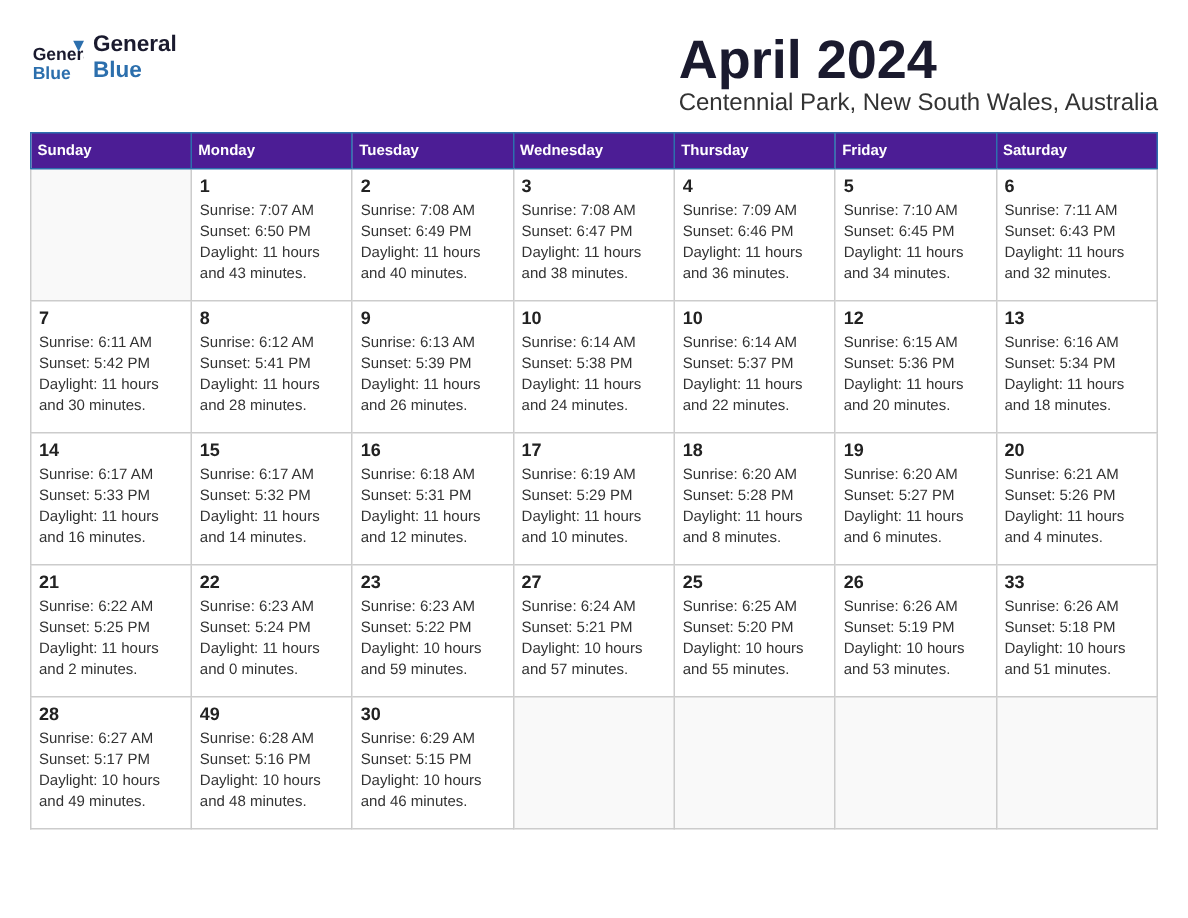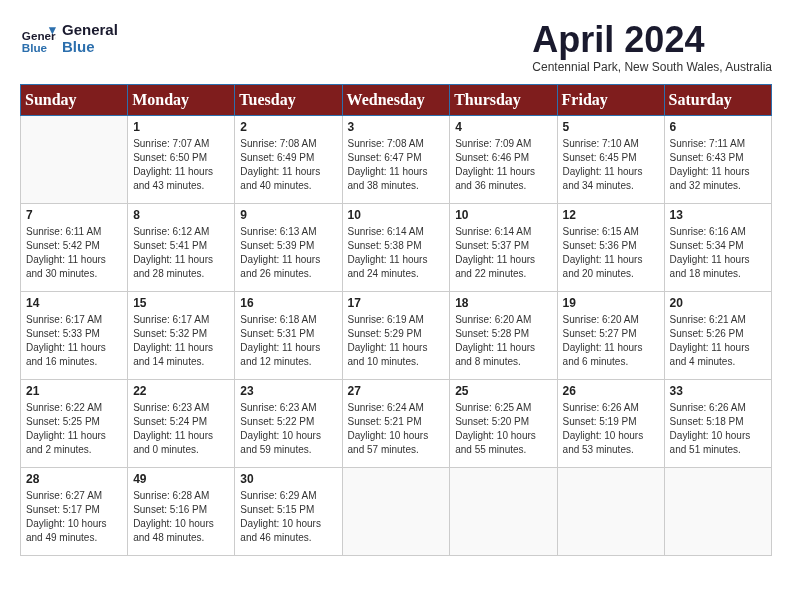--- a/index.html
+++ b/index.html
@@ -27,37 +27,36 @@
     }
     .title-block {
     }
     .month-title {
       font-size: 36px;
       font-weight: bold;
       color: #1a1a2e;
       line-height: 1.1;
     }
     .location-title {
-      font-size: 12px;
+      font-size: 16px;
       color: #333;
     }
     .calendar {
       width: 100%;
       border-collapse: collapse;
       font-size: 11px;
     }
     .calendar th {
-      background: #7f1d1d;
+      background: #4c1d95;
       color: #fff;
       padding: 6px 4px;
       text-align: left;
-      font-size: 16px;
+      font-size: 10px;
       font-weight: bold;
       border: 1px solid #2c6fad;
-      font-family: Liberation Serif, serif;
     }
     .calendar td {
       border: 1px solid #ccc;
       vertical-align: top;
       padding: 4px 5px;
       height: 88px;
       width: 108px;
     }
     .day-number {
       font-weight: bold;

